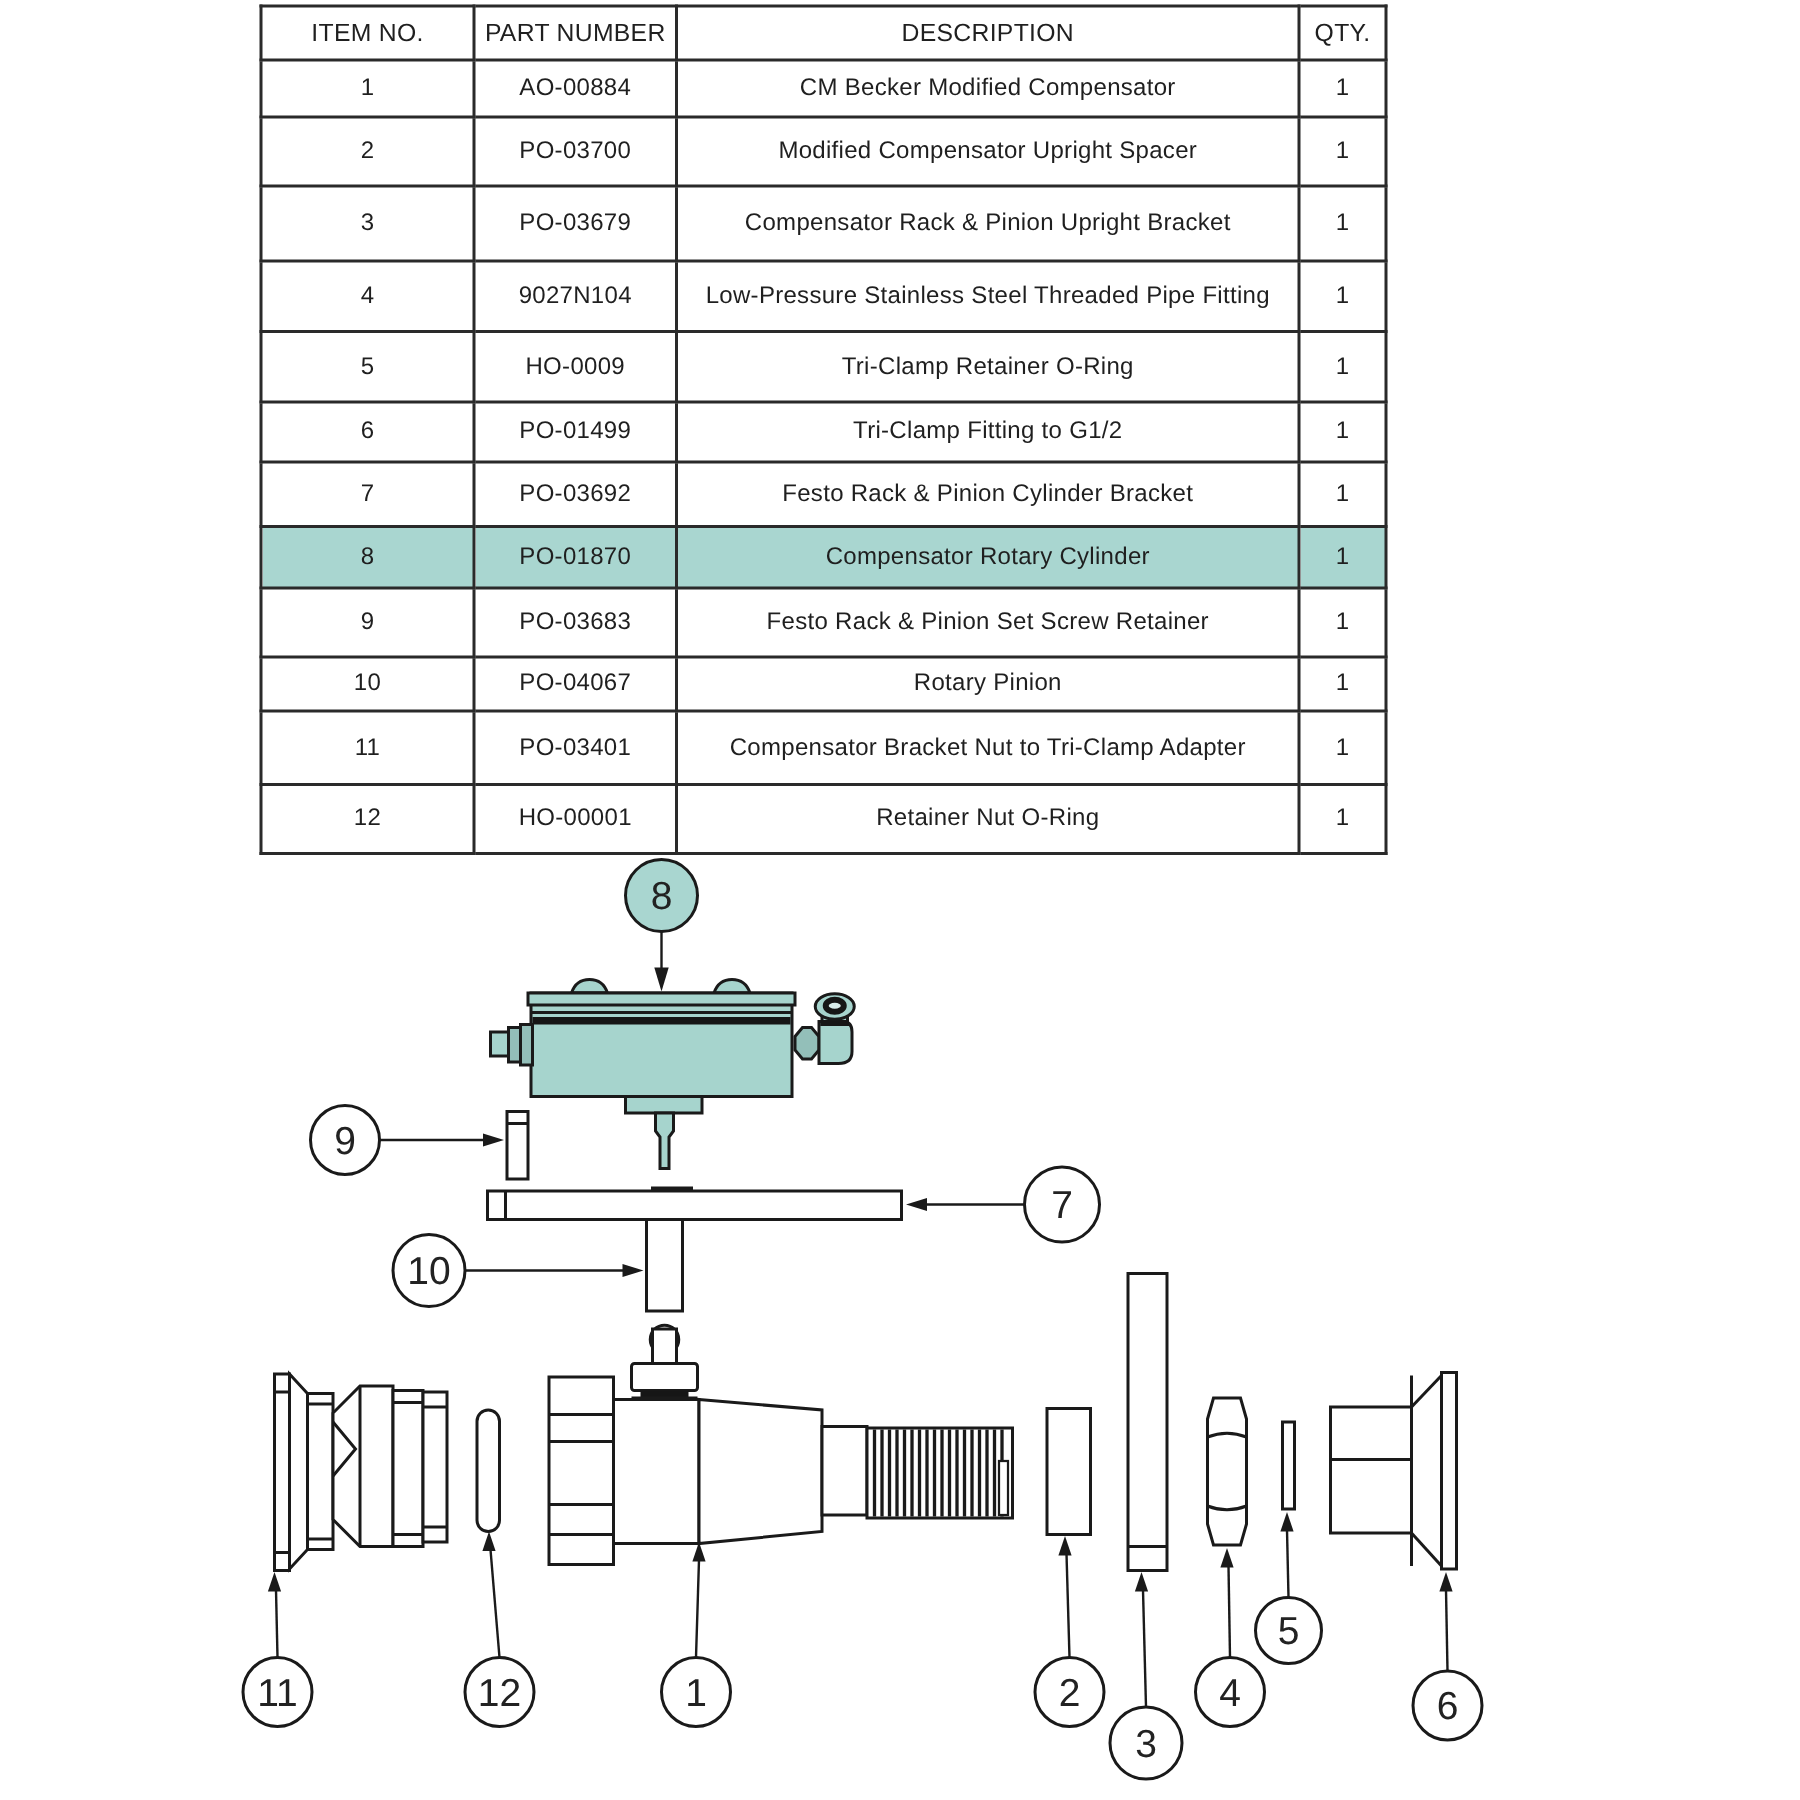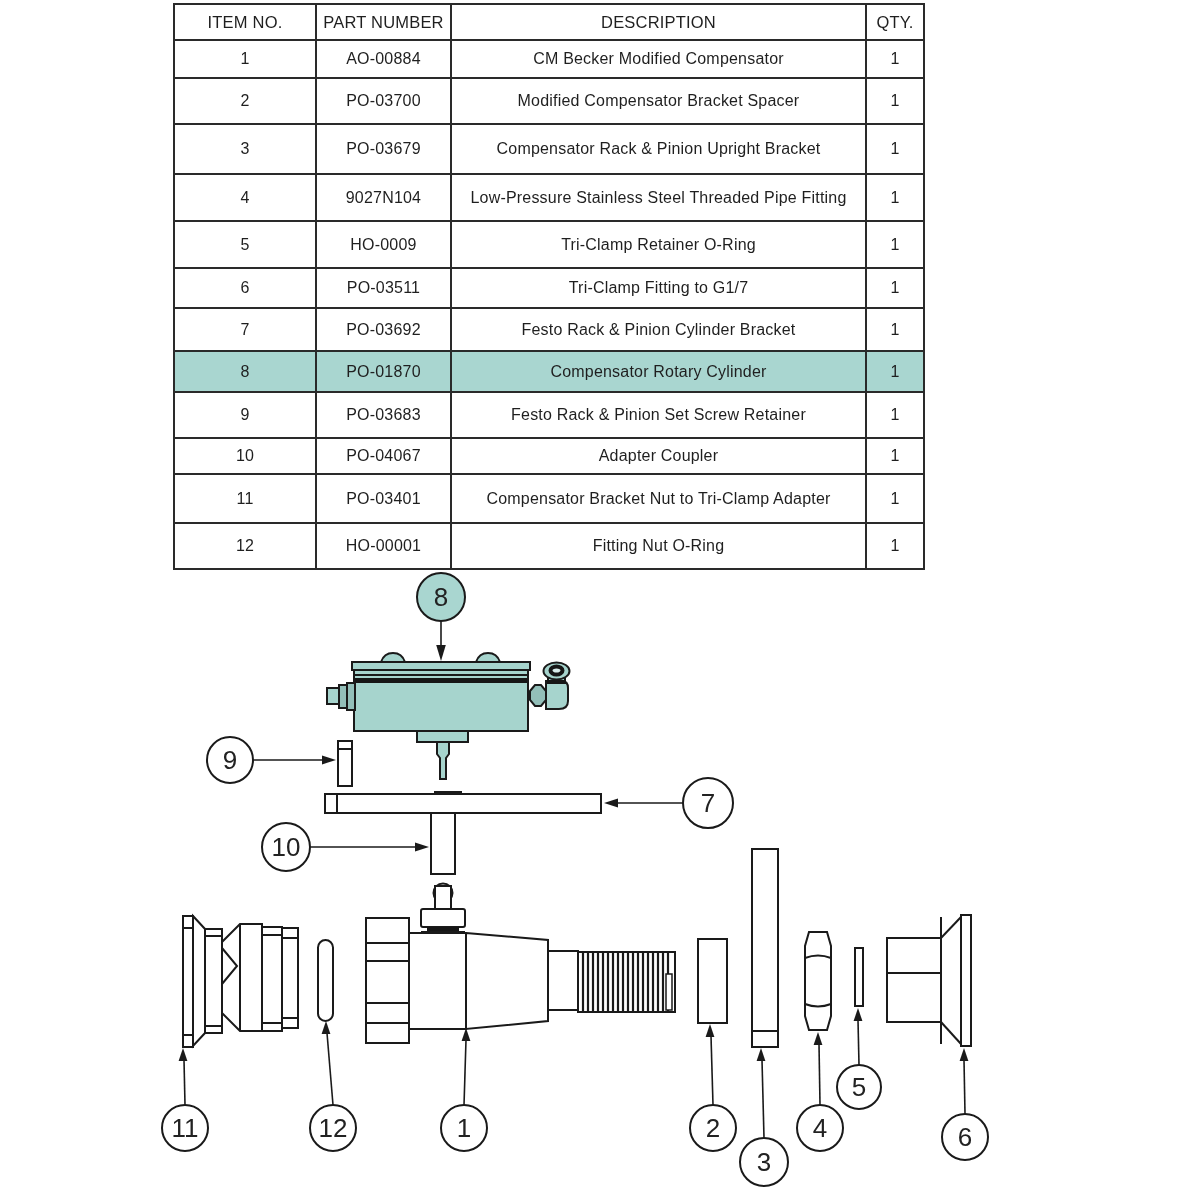--- a/index.html
+++ b/index.html
@@ -46,21 +46,21 @@
     </tr>
     <tr style="height:38px">
       <td>1</td>
           <td>AO-00884</td>
           <td>CM Becker Modified Compensator</td>
           <td>1</td>
     </tr>
     <tr style="height:46px">
       <td>2</td>
           <td>PO-03700</td>
-          <td>Modified Compensator Bracket Spacer</td>
+          <td>Modified Compensator Upright Spacer</td>
           <td>1</td>
     </tr>
     <tr style="height:50px">
       <td>3</td>
           <td>PO-03679</td>
           <td>Compensator Rack &amp; Pinion Upright Bracket</td>
           <td>1</td>
     </tr>
     <tr style="height:47px">
       <td>4</td>
@@ -69,22 +69,22 @@
           <td>1</td>
     </tr>
     <tr style="height:47px">
       <td>5</td>
           <td>HO-0009</td>
           <td>Tri-Clamp Retainer O-Ring</td>
           <td>1</td>
     </tr>
     <tr style="height:40px">
       <td>6</td>
-          <td>PO-03511</td>
-          <td>Tri-Clamp Fitting to G1/7</td>
+          <td>PO-01499</td>
+          <td>Tri-Clamp Fitting to G1/2</td>
           <td>1</td>
     </tr>
     <tr style="height:43px">
       <td>7</td>
           <td>PO-03692</td>
           <td>Festo Rack &amp; Pinion Cylinder Bracket</td>
           <td>1</td>
     </tr>
     <tr class="hl" style="height:41px">
       <td>8</td>
@@ -94,33 +94,33 @@
     </tr>
     <tr style="height:46px">
       <td>9</td>
           <td>PO-03683</td>
           <td>Festo Rack &amp; Pinion Set Screw Retainer</td>
           <td>1</td>
     </tr>
     <tr style="height:36px">
       <td>10</td>
           <td>PO-04067</td>
-          <td>Adapter Coupler</td>
+          <td>Rotary Pinion</td>
           <td>1</td>
     </tr>
     <tr style="height:49px">
       <td>11</td>
           <td>PO-03401</td>
           <td>Compensator Bracket Nut to Tri-Clamp Adapter</td>
           <td>1</td>
     </tr>
     <tr style="height:46px">
       <td>12</td>
           <td>HO-00001</td>
-          <td>Fitting Nut O-Ring</td>
+          <td>Retainer Nut O-Ring</td>
           <td>1</td>
     </tr>
   </tbody>
     </table>
 </div>
 
 <svg class="diagram" viewBox="0 0 1200 1200" xmlns="http://www.w3.org/2000/svg">
 
   <g>
     <path class="teal" d="M381,662 Q384,653 393,653 Q402,653 405,662 Z"></path>

